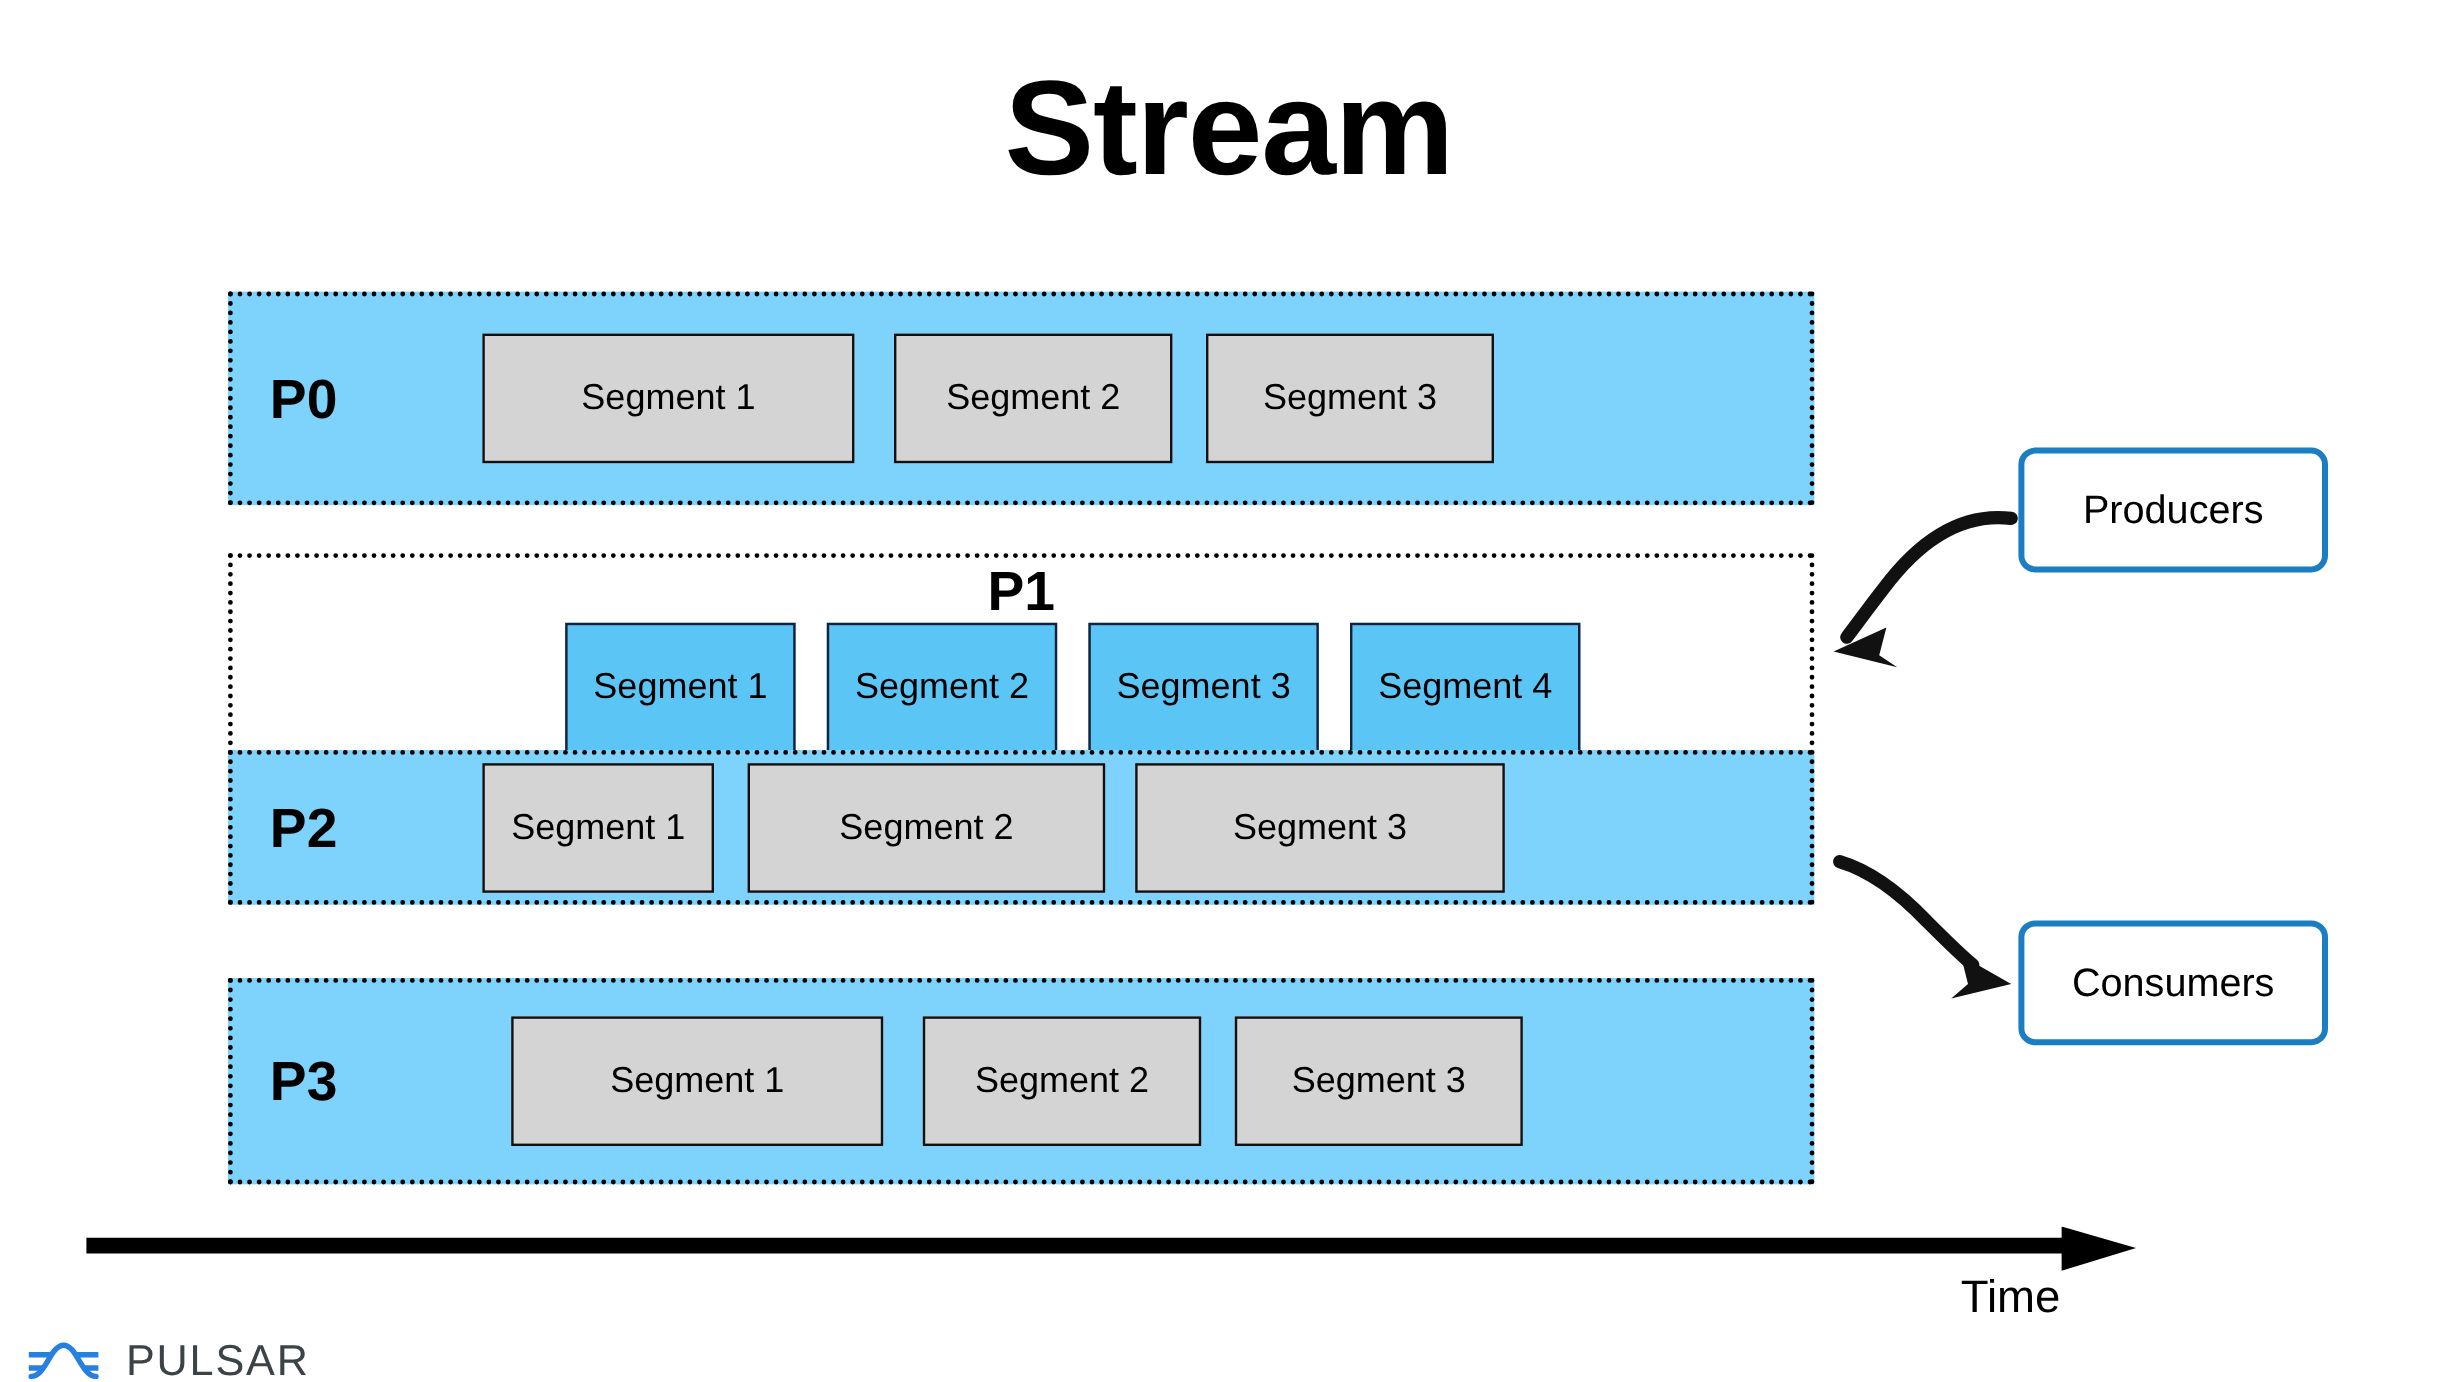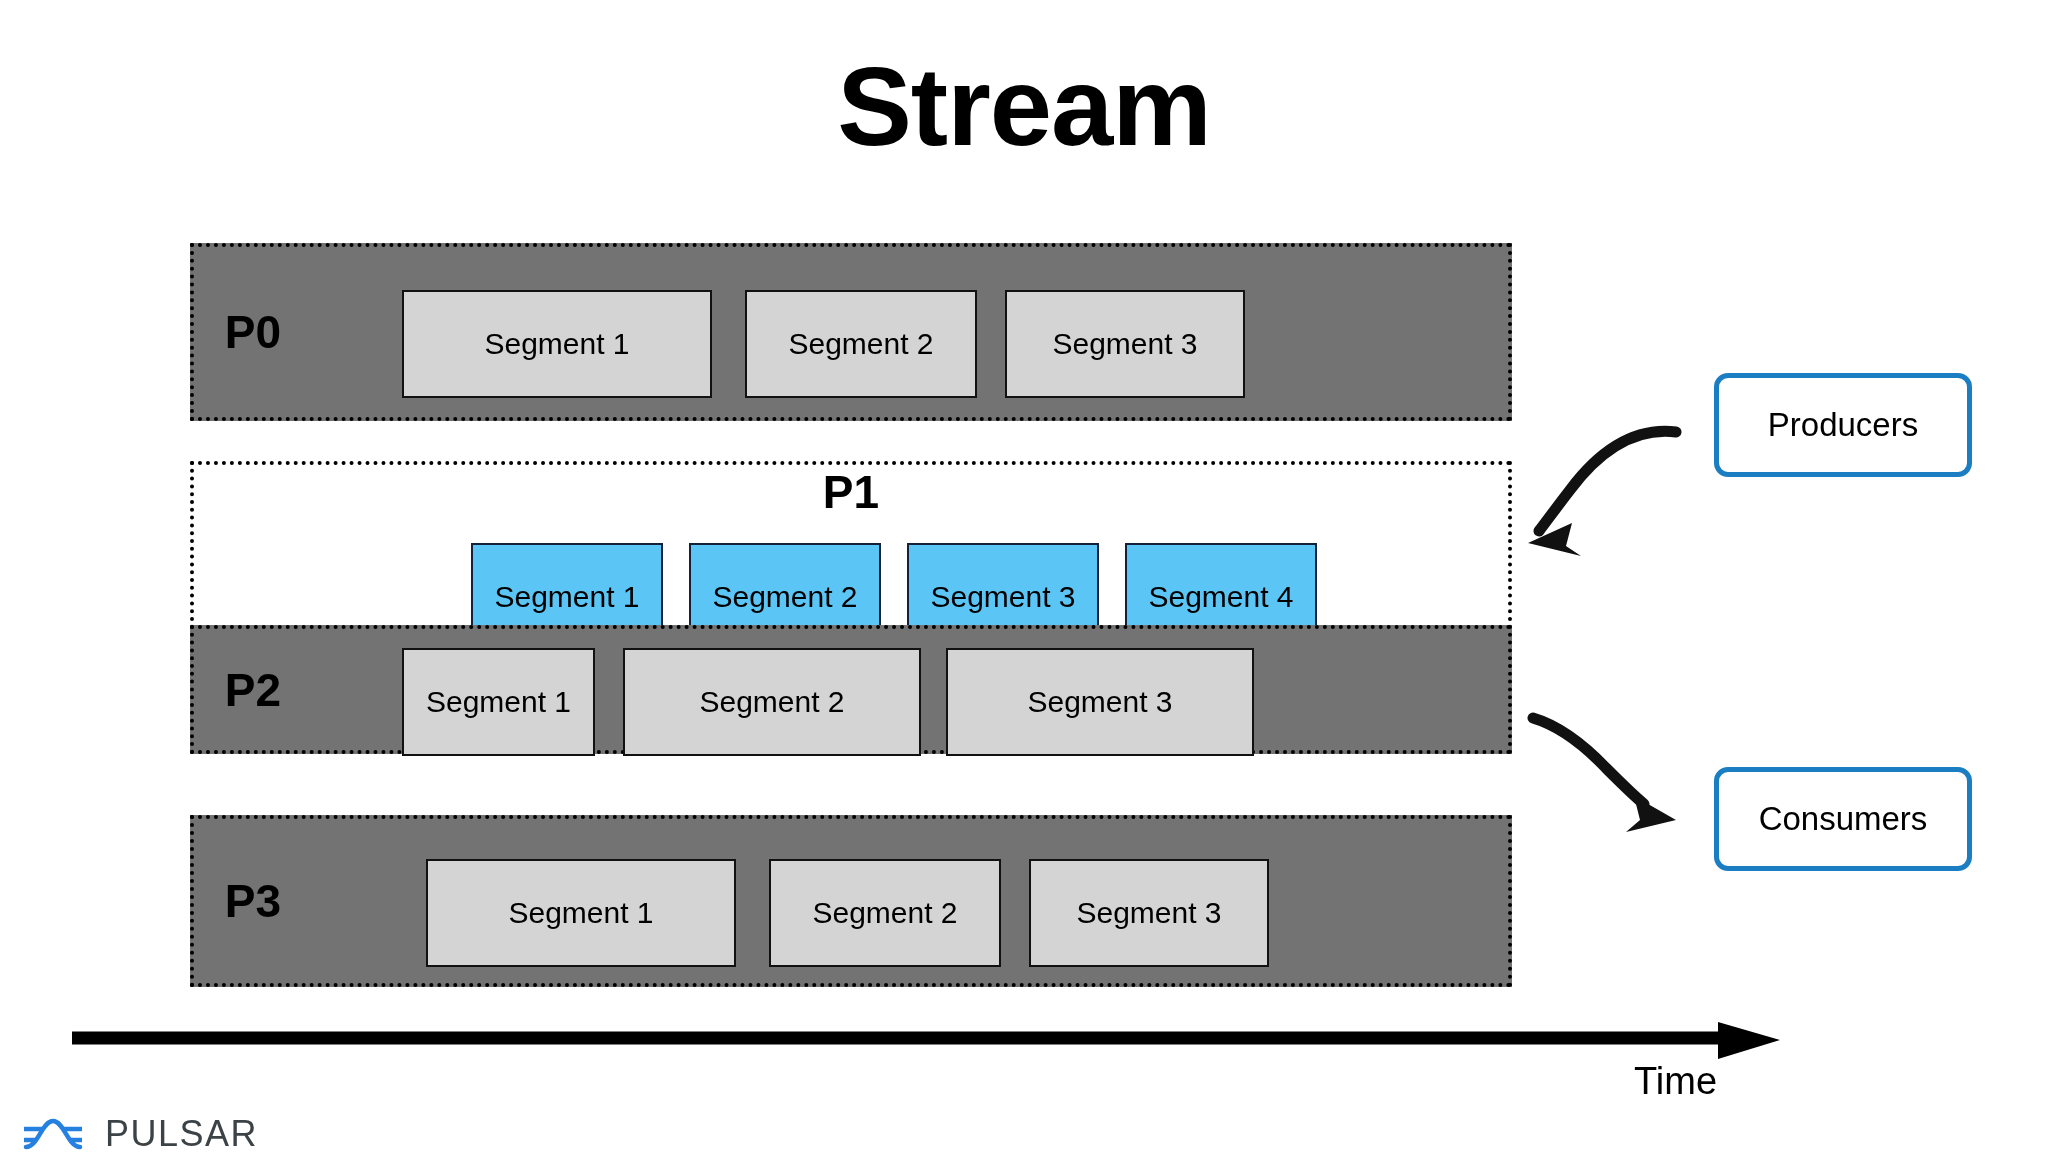--- a/index.html
+++ b/index.html
@@ -19,21 +19,21 @@
     letter-spacing: -1px; line-height: 1.05;
   }
 
   
   .partition-row {
     position: absolute;
     left: 190px; width: 1322px;
     border: 4px dotted #000000;
     display: flex; align-items: center;
   }
-  .row-gray  { background: #737373; }
+  .row-gray  { background: #7dd3fc; }
   .row-white { background: #ffffff; }
 
   .partition-label {
     flex: 0 0 auto;
     width: 118px;
     text-align: center;
     font-size: 46px; font-weight: 700; color: #000000;
     letter-spacing: 0px;
   }
 
@@ -43,33 +43,32 @@
     height: 100%;
     padding-right: 6px;
   }
 
   .segment {
     height: 108px;
     border: 2px solid #111111;
     display: flex; align-items: center; justify-content: center;
     font-size: 30px; color: #000000;
     white-space: nowrap;
-    margin-top: 24px;
   }
   .segment.gray { background: #d4d4d4; }
   .segment.blue { background: #5bc6f5; border-color: #13213a; }
 
   
   .callout {
     position: absolute;
     border: 5px solid #1b7ec2;
     border-radius: 14px;
     background: #ffffff;
     display: flex; align-items: center; justify-content: center;
-    font-size: 33px; color: #000000; margin-left: 32px;
+    font-size: 33px; color: #000000;
   }
   #producers-box { left: 1682px; top: 373px; width: 258px; height: 104px; }
   #consumers-box { left: 1682px; top: 767px; width: 258px; height: 104px; }
 
   
   #arrows { position: absolute; left: 0; top: 0; width: 2048px; height: 1152px; pointer-events: none; }
 
   
   #time-axis { position: absolute; left: 70px; top: 1022px; width: 1710px; height: 40px; }
   #time-label {

